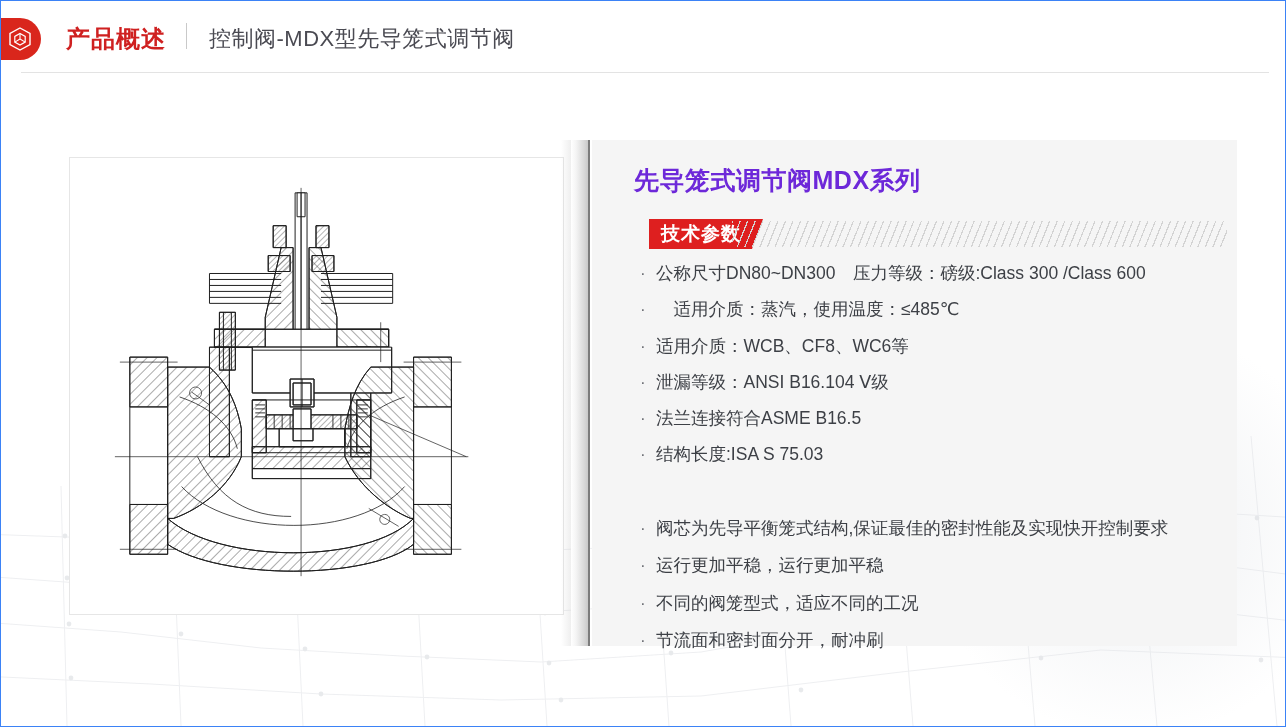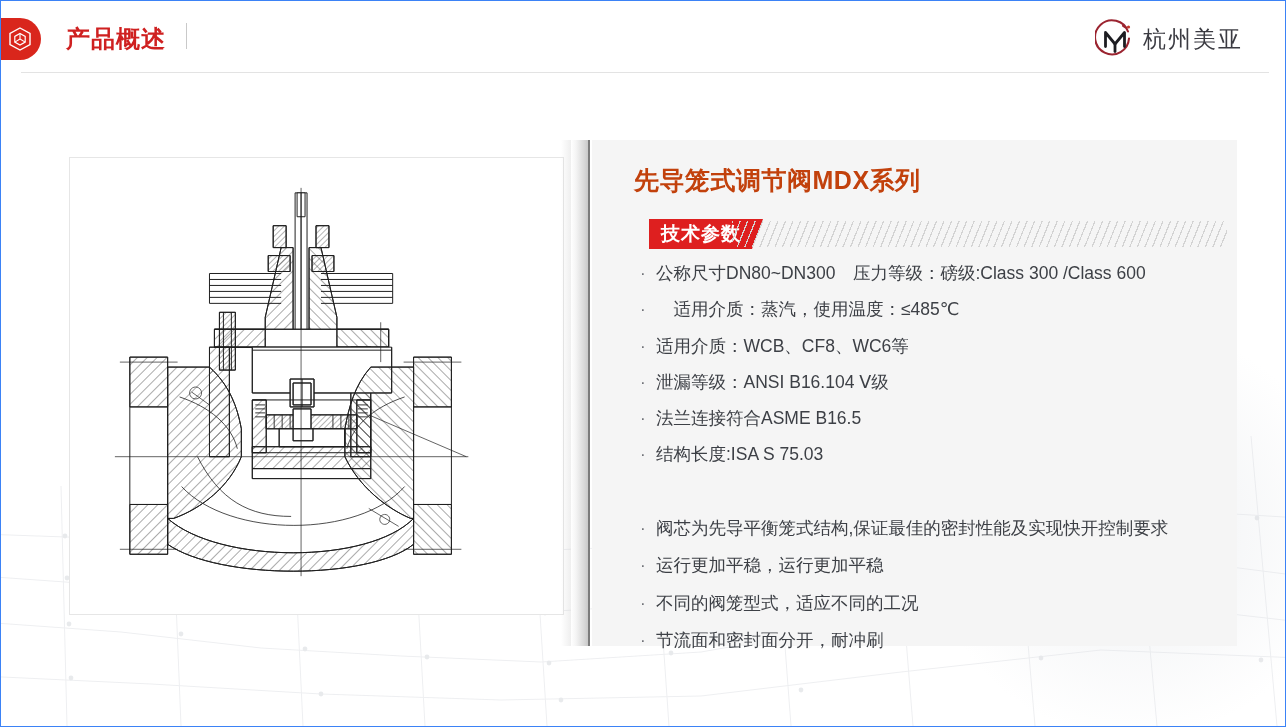--- a/index.html
+++ b/index.html
@@ -94,21 +94,21 @@
   }
   #panel {
     position: absolute; left: 591px; top: 139px;
     width: 645px; height: 506px;
     background: #f5f5f5;
   }
 
   
   #panel-title {
     position: absolute; left: 42px; top: 24px;
-    font-size: 25px; font-weight: bold; color: #c2410c;
+    font-size: 25px; font-weight: bold; color: #6d28d9;
     letter-spacing: .5px;
   }
 
   .section-head {
     position: absolute; left: 40px;
     height: 30px; width: 565px;
   }
   .section-head .tag {
     position: absolute; left: 17px; top: 0;
     height: 30px; padding: 0 14px 0 12px;
@@ -215,31 +215,22 @@
     <div id="header-badge">
       <svg class="glyph" viewBox="0 0 26 26">
         <polygon points="13,2 23,7.5 23,18.5 13,24 3,18.5 3,7.5" fill="none" stroke="#ffffff" stroke-width="1.4"></polygon>
         <polygon points="13,7.5 18.2,10.4 18.2,16.1 13,19 7.8,16.1 7.8,10.4" fill="none" stroke="#ffffff" stroke-width="1.2"></polygon>
         <path d="M13 7.5 L13 13 M13 13 L18.2 16.1 M13 13 L7.8 16.1" fill="none" stroke="#ffffff" stroke-width="1.1"></path>
       </svg>
     </div>
 
     <div id="title-main">产品概述</div>
     <div id="title-sep"></div>
-
-    <div id="brand">
-      <svg id="brand-mark" viewBox="0 0 40 40">
-        <path d="M33 12.5 A17 17 0 1 0 34 19.5" fill="none" stroke="#9b2430" stroke-width="2.1" stroke-linecap="round"></path>
-        <path d="M30.5 8.5 A17 17 0 0 0 28 6.8" fill="none" stroke="#9b2430" stroke-width="2.1" stroke-linecap="round"></path>
-        <path d="M10.5 27.5 L10.5 13.5 L20 25 L29.5 13.5 L29.5 27.5" fill="none" stroke="#1d1d22" stroke-width="2.8" stroke-linejoin="round" stroke-linecap="round"></path>
-        <path d="M20 25 L20 32.5" fill="none" stroke="#1d1d22" stroke-width="2.8" stroke-linecap="round"></path>
-        <circle cx="33.5" cy="8" r="1.6" fill="#c0392b"></circle>
-      </svg>
-      <div id="brand-name">杭州美亚</div>
-    </div>
+    <div id="title-sub">控制阀-MDX型先导笼式调节阀</div>
+
 
     <div id="header-rule"></div>
   </div>
 
   <div id="drawing-card">
     <svg viewBox="0 0 495 458">
       <defs>
         <pattern id="hatchA" width="7" height="7" patternTransform="rotate(45)" patternUnits="userSpaceOnUse">
           <line x1="0" y1="0" x2="0" y2="7" stroke="#2b2b2b" stroke-width="0.8"></line>
         </pattern>

